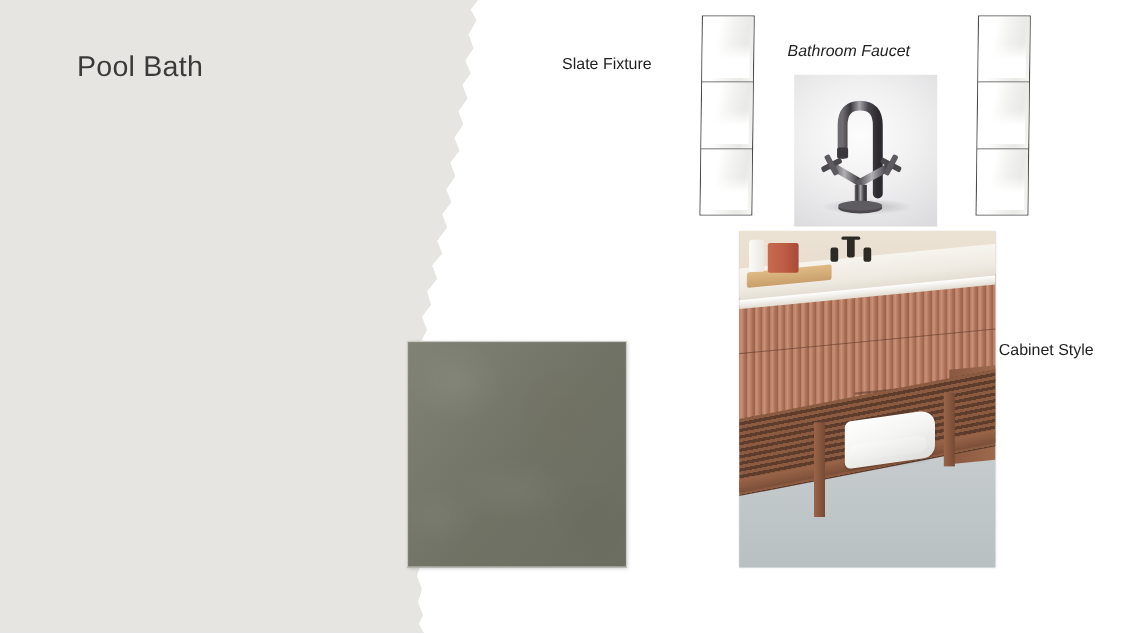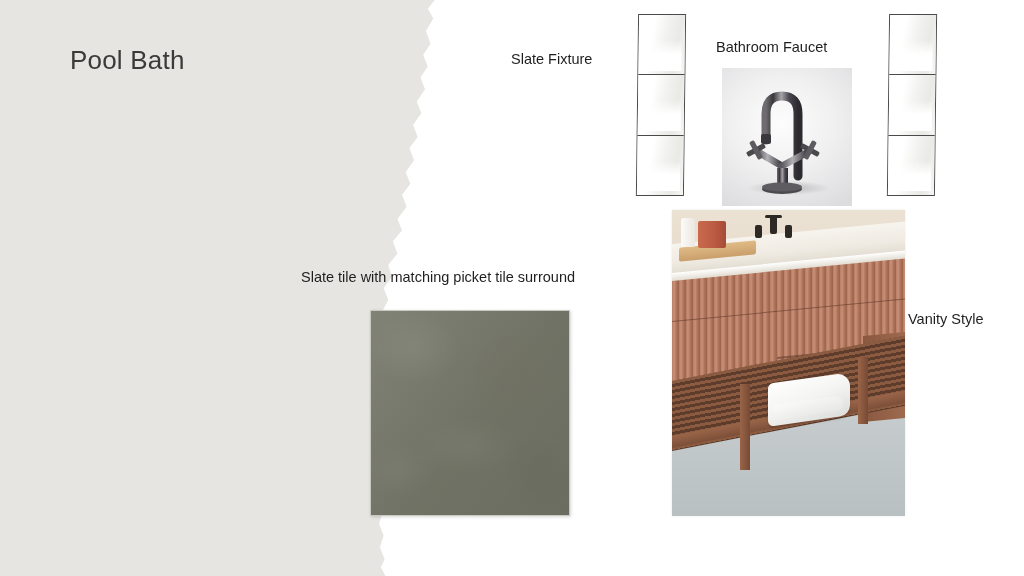--- a/index.html
+++ b/index.html
@@ -61,21 +61,21 @@
     white-space:nowrap;
   }
 
   
   .caption {
     position:absolute;
     font-size:14.5px; color:#1f1f1f; font-weight:400;
     white-space:nowrap; line-height:1.2;
   }
   #cap-vanity  { left:511px; top:51px; }
-  #cap-faucet  { left:716px; top:39px; }
+  #cap-faucet  { left:716px; top:39px;font-style:italic; }
   #cap-slate   { left:301px; top:269px; }
   #cap-cabinet { left:908px; top:311px; }
 
   
   .sconce {
     position:absolute;
     width:48px; height:182px;
     display:flex; flex-direction:column;
     border:1.6px solid #4a4a4a;
     background:#fdfdfd;
@@ -310,27 +310,26 @@
         <rect x="-10" y="-2.6" width="20" height="5.2" rx="1.6" fill="#4a484c"></rect>
         <rect x="-2.6" y="-10" width="5.2" height="20" rx="1.6" fill="#5d5b5f"></rect>
       </g>
 
       <rect x="55" y="100" width="11" height="20" fill="url(#gm)"></rect>
       <ellipse cx="60" cy="121" rx="20" ry="5" fill="#4b494d"></ellipse>
       <ellipse cx="60" cy="119" rx="20" ry="4.5" fill="#5e5c60"></ellipse>
     </svg>
   </div>
 
-  <div class="caption" id="cap-slate">Slate tile with matching picket tile surround</div>
 
   <div id="slate-tile">
     <div class="mottle"></div>
   </div>
 
-  <div class="caption" id="cap-cabinet">Vanity Style</div>
+  <div class="caption" id="cap-cabinet">Cabinet Style</div>
 
   <div id="cabinet-photo">
     <div class="wall"></div>
     <div class="floor"></div>
     <div class="cabinet-body">
       <div class="drawer-seam seam1"></div>
       <div class="drawer-seam seam2"></div>
     </div>
     <div class="side-panel"></div>
     <div class="shelf"></div>

